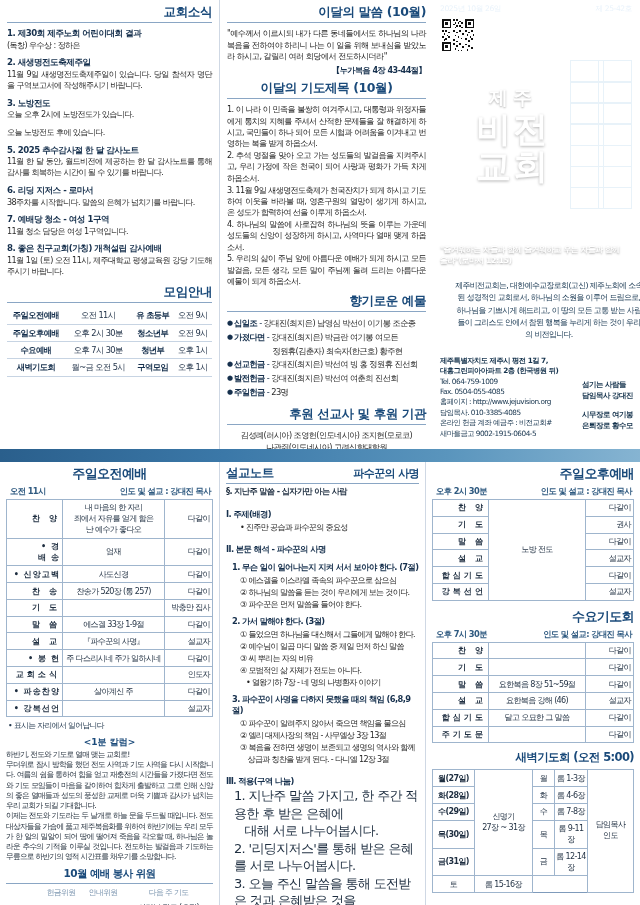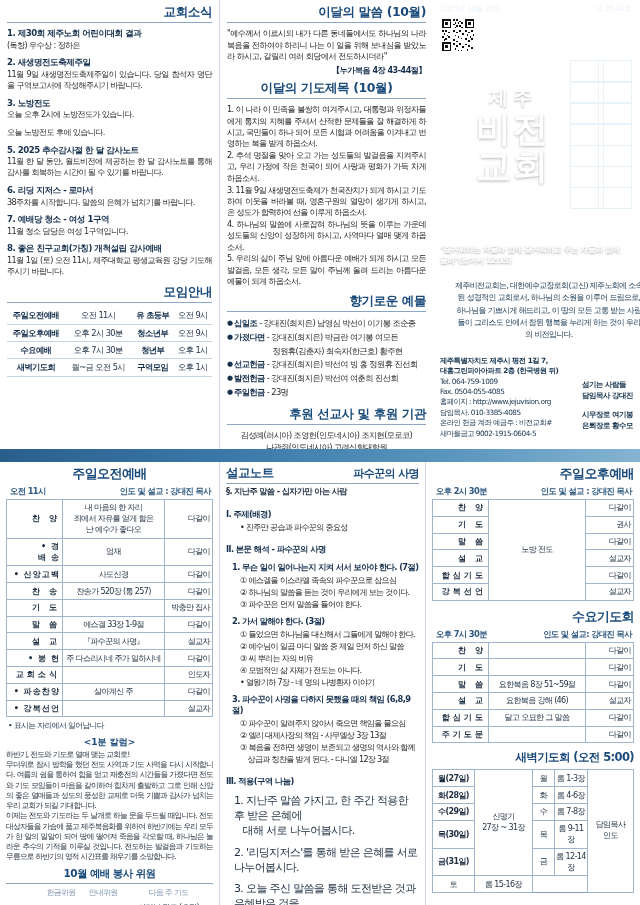--- a/index.html
+++ b/index.html
@@ -132,23 +132,23 @@
   .svc-hr { border:none; border-top:1.3px solid #8aa6c4; margin:0; }
 
   
   .sn-head { display:flex; justify-content:space-between; align-items:baseline;
              border-bottom:1.5px solid #8aa6c4; padding-bottom:1px; }
   .sn-t1 { font-size:12.5px; font-weight:bold; color:#1a4a7a; letter-spacing:-0.6px; }
   .sn-t2 { font-size:11px; font-weight:bold; color:#1a4a7a; letter-spacing:-0.6px; }
   .sn-last { font-size:8.2px; font-weight:bold; color:#1e2e40; letter-spacing:-0.6px; margin-top:2px; }
   .sn-sec { font-size:8.4px; font-weight:bold; color:#16304d; letter-spacing:-0.6px; margin-top:12px; }
   .sn-l2 { font-size:8.1px; color:#252525; letter-spacing:-0.7px; margin-left:14px; margin-top:1.5px; line-height:1.3; }
-  .sn-l3 { font-size:8.1px; color:#252525; letter-spacing:-0.7px; margin-left:14px; margin-top:1.5px; line-height:1.3; }
+  .sn-l3 { font-size:8.1px; color:#252525; letter-spacing:-0.7px; margin-left:20px; margin-top:1.5px; line-height:1.3; }
   .sn-num { font-size:8.3px; font-weight:bold; color:#16304d; letter-spacing:-0.6px; margin-left:6px; margin-top:7px; }
-  .sn-app { font-size:11px; color:#1e2e40; letter-spacing:-0.65px; margin-left:8px; margin-top:7px; line-height:1.35; }
+  .sn-app { font-size:13px; color:#1e2e40; letter-spacing:-0.65px; margin-left:8px; line-height:1.35; }
 
   .dawn-tbl { width:100%; border-collapse:collapse; font-size:8px; letter-spacing:-0.6px;
               border:1.2px solid #7f9bbb; margin-top:2px; }
   .dawn-tbl td { border:1px solid #9fb5cd; padding:2.4px 1px; text-align:center; color:#1e2e40; }
   .dawn-day { width:42px; font-weight:bold; }
   .dawn-book { width:58px; line-height:1.35; }
   .dawn-d2 { width:22px; }
   .dawn-lead { width:46px; line-height:1.35; }
 </style>
 </head>

